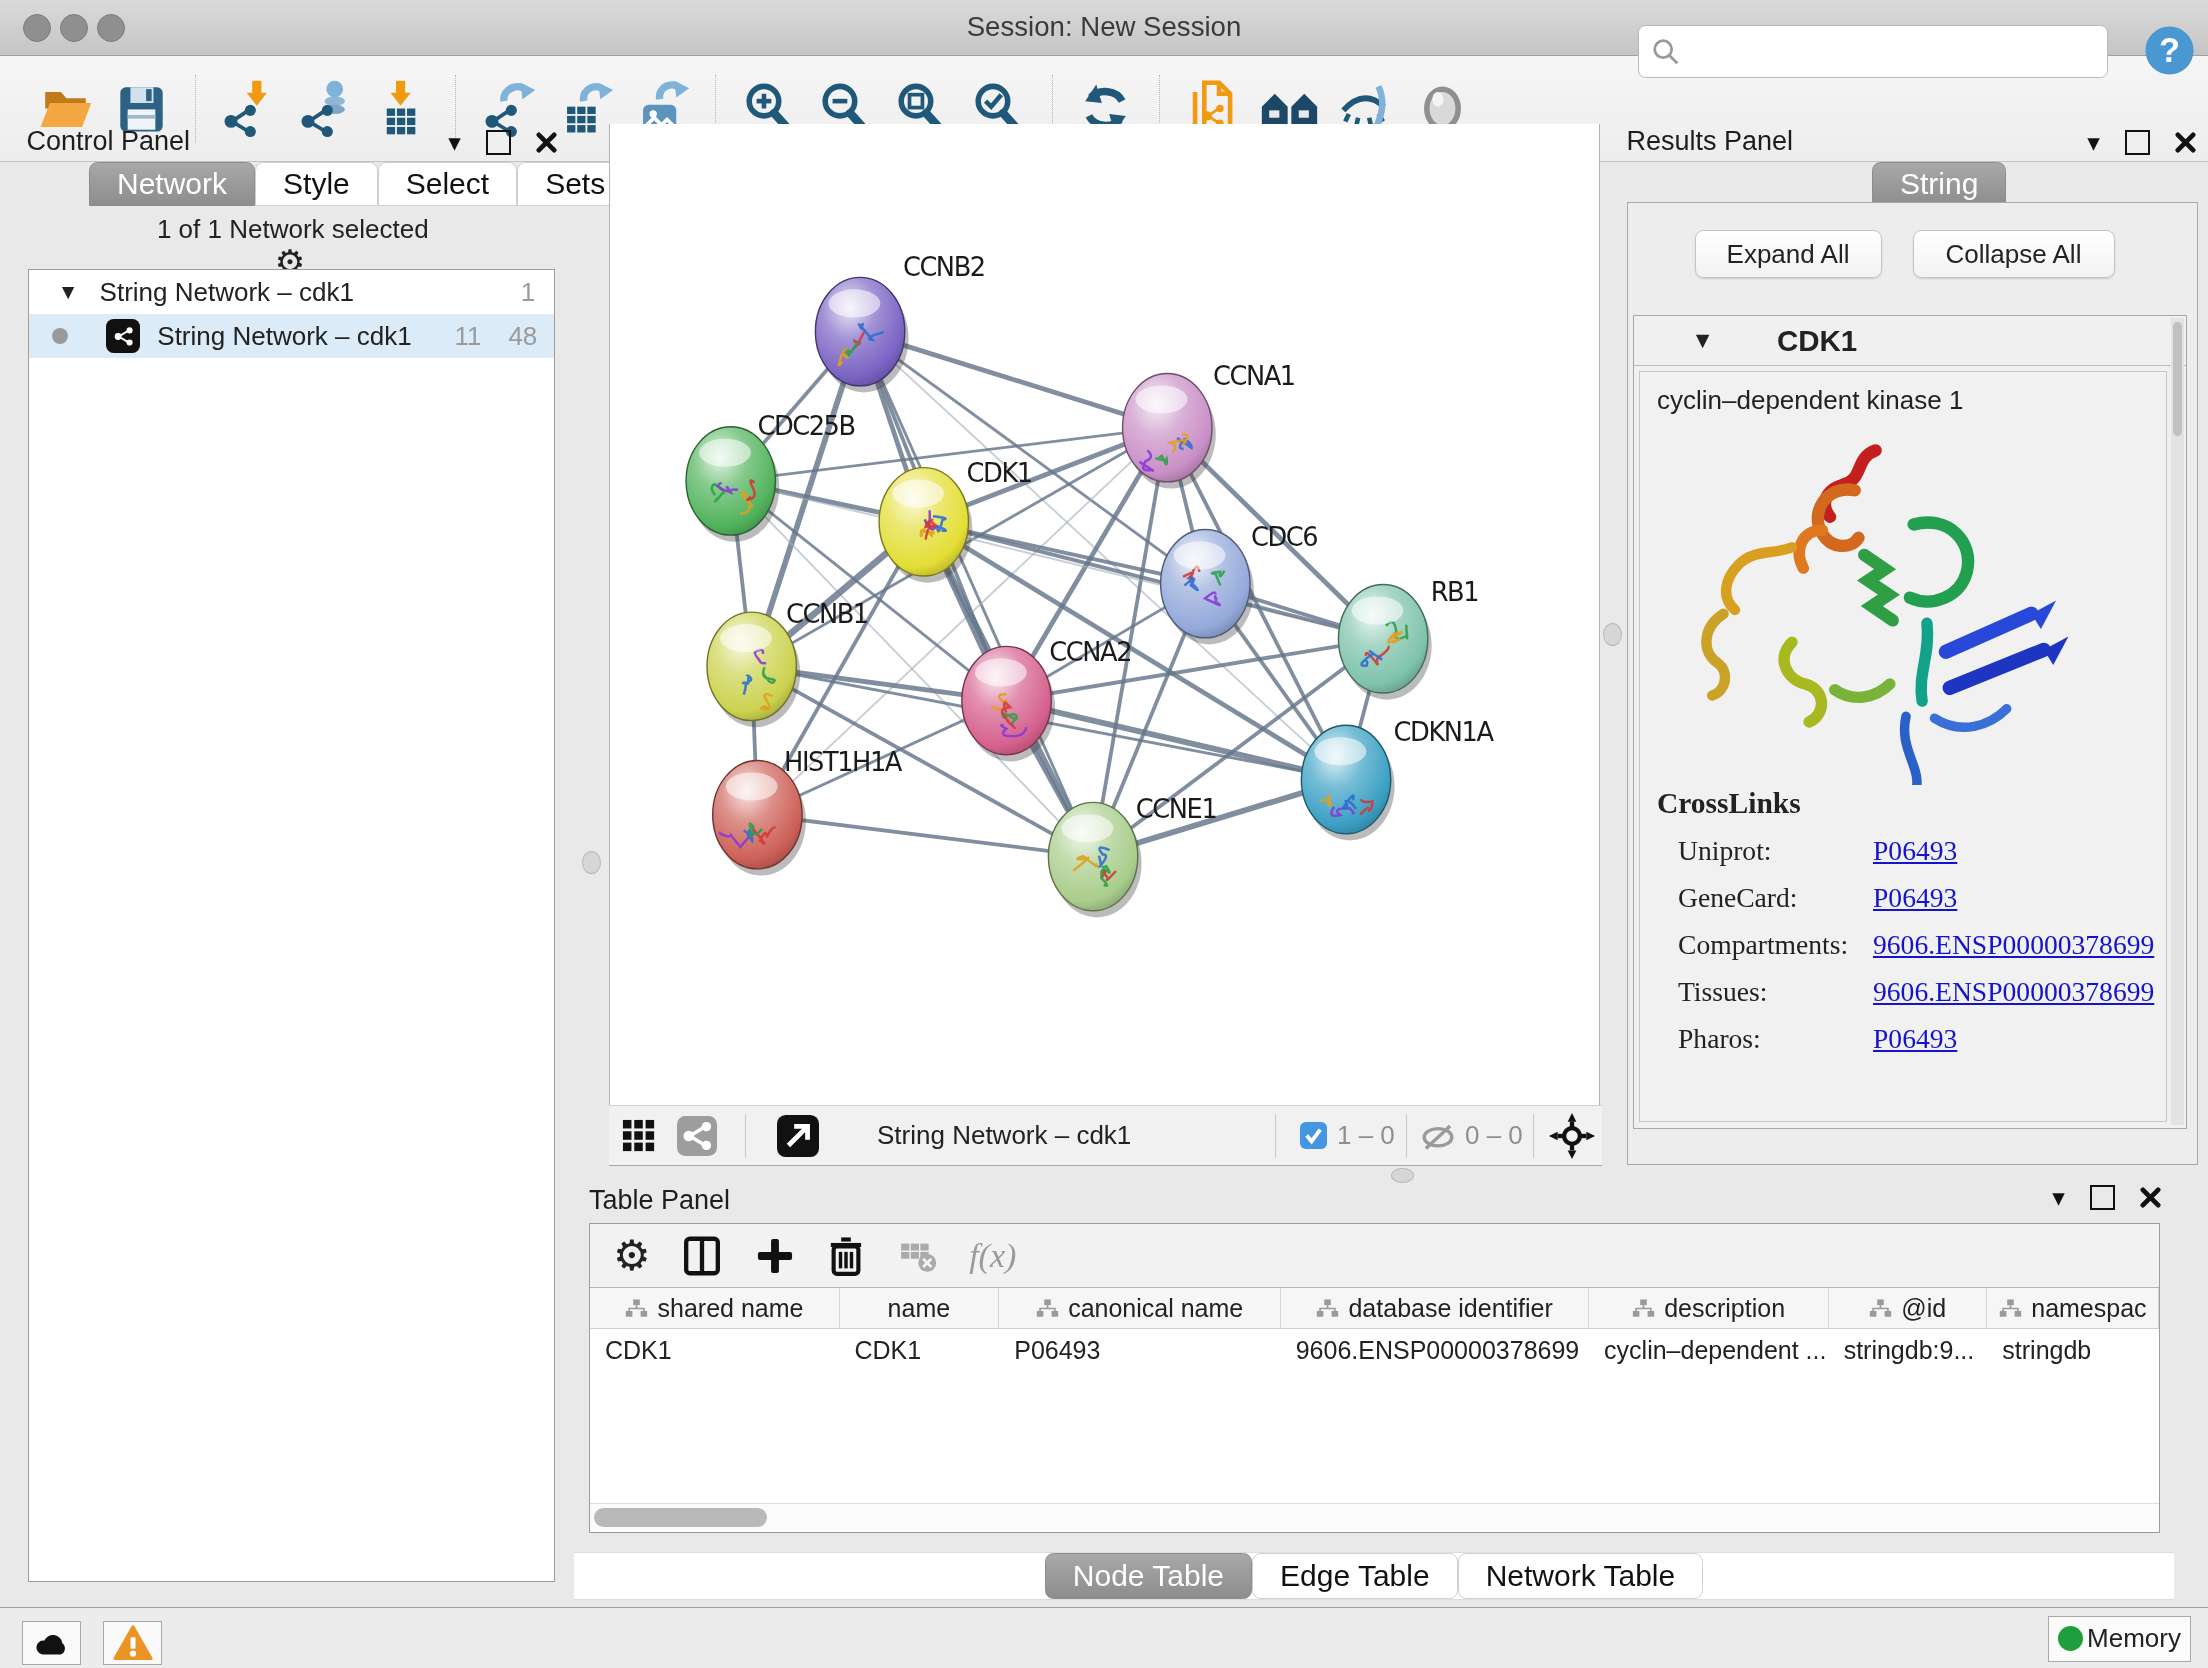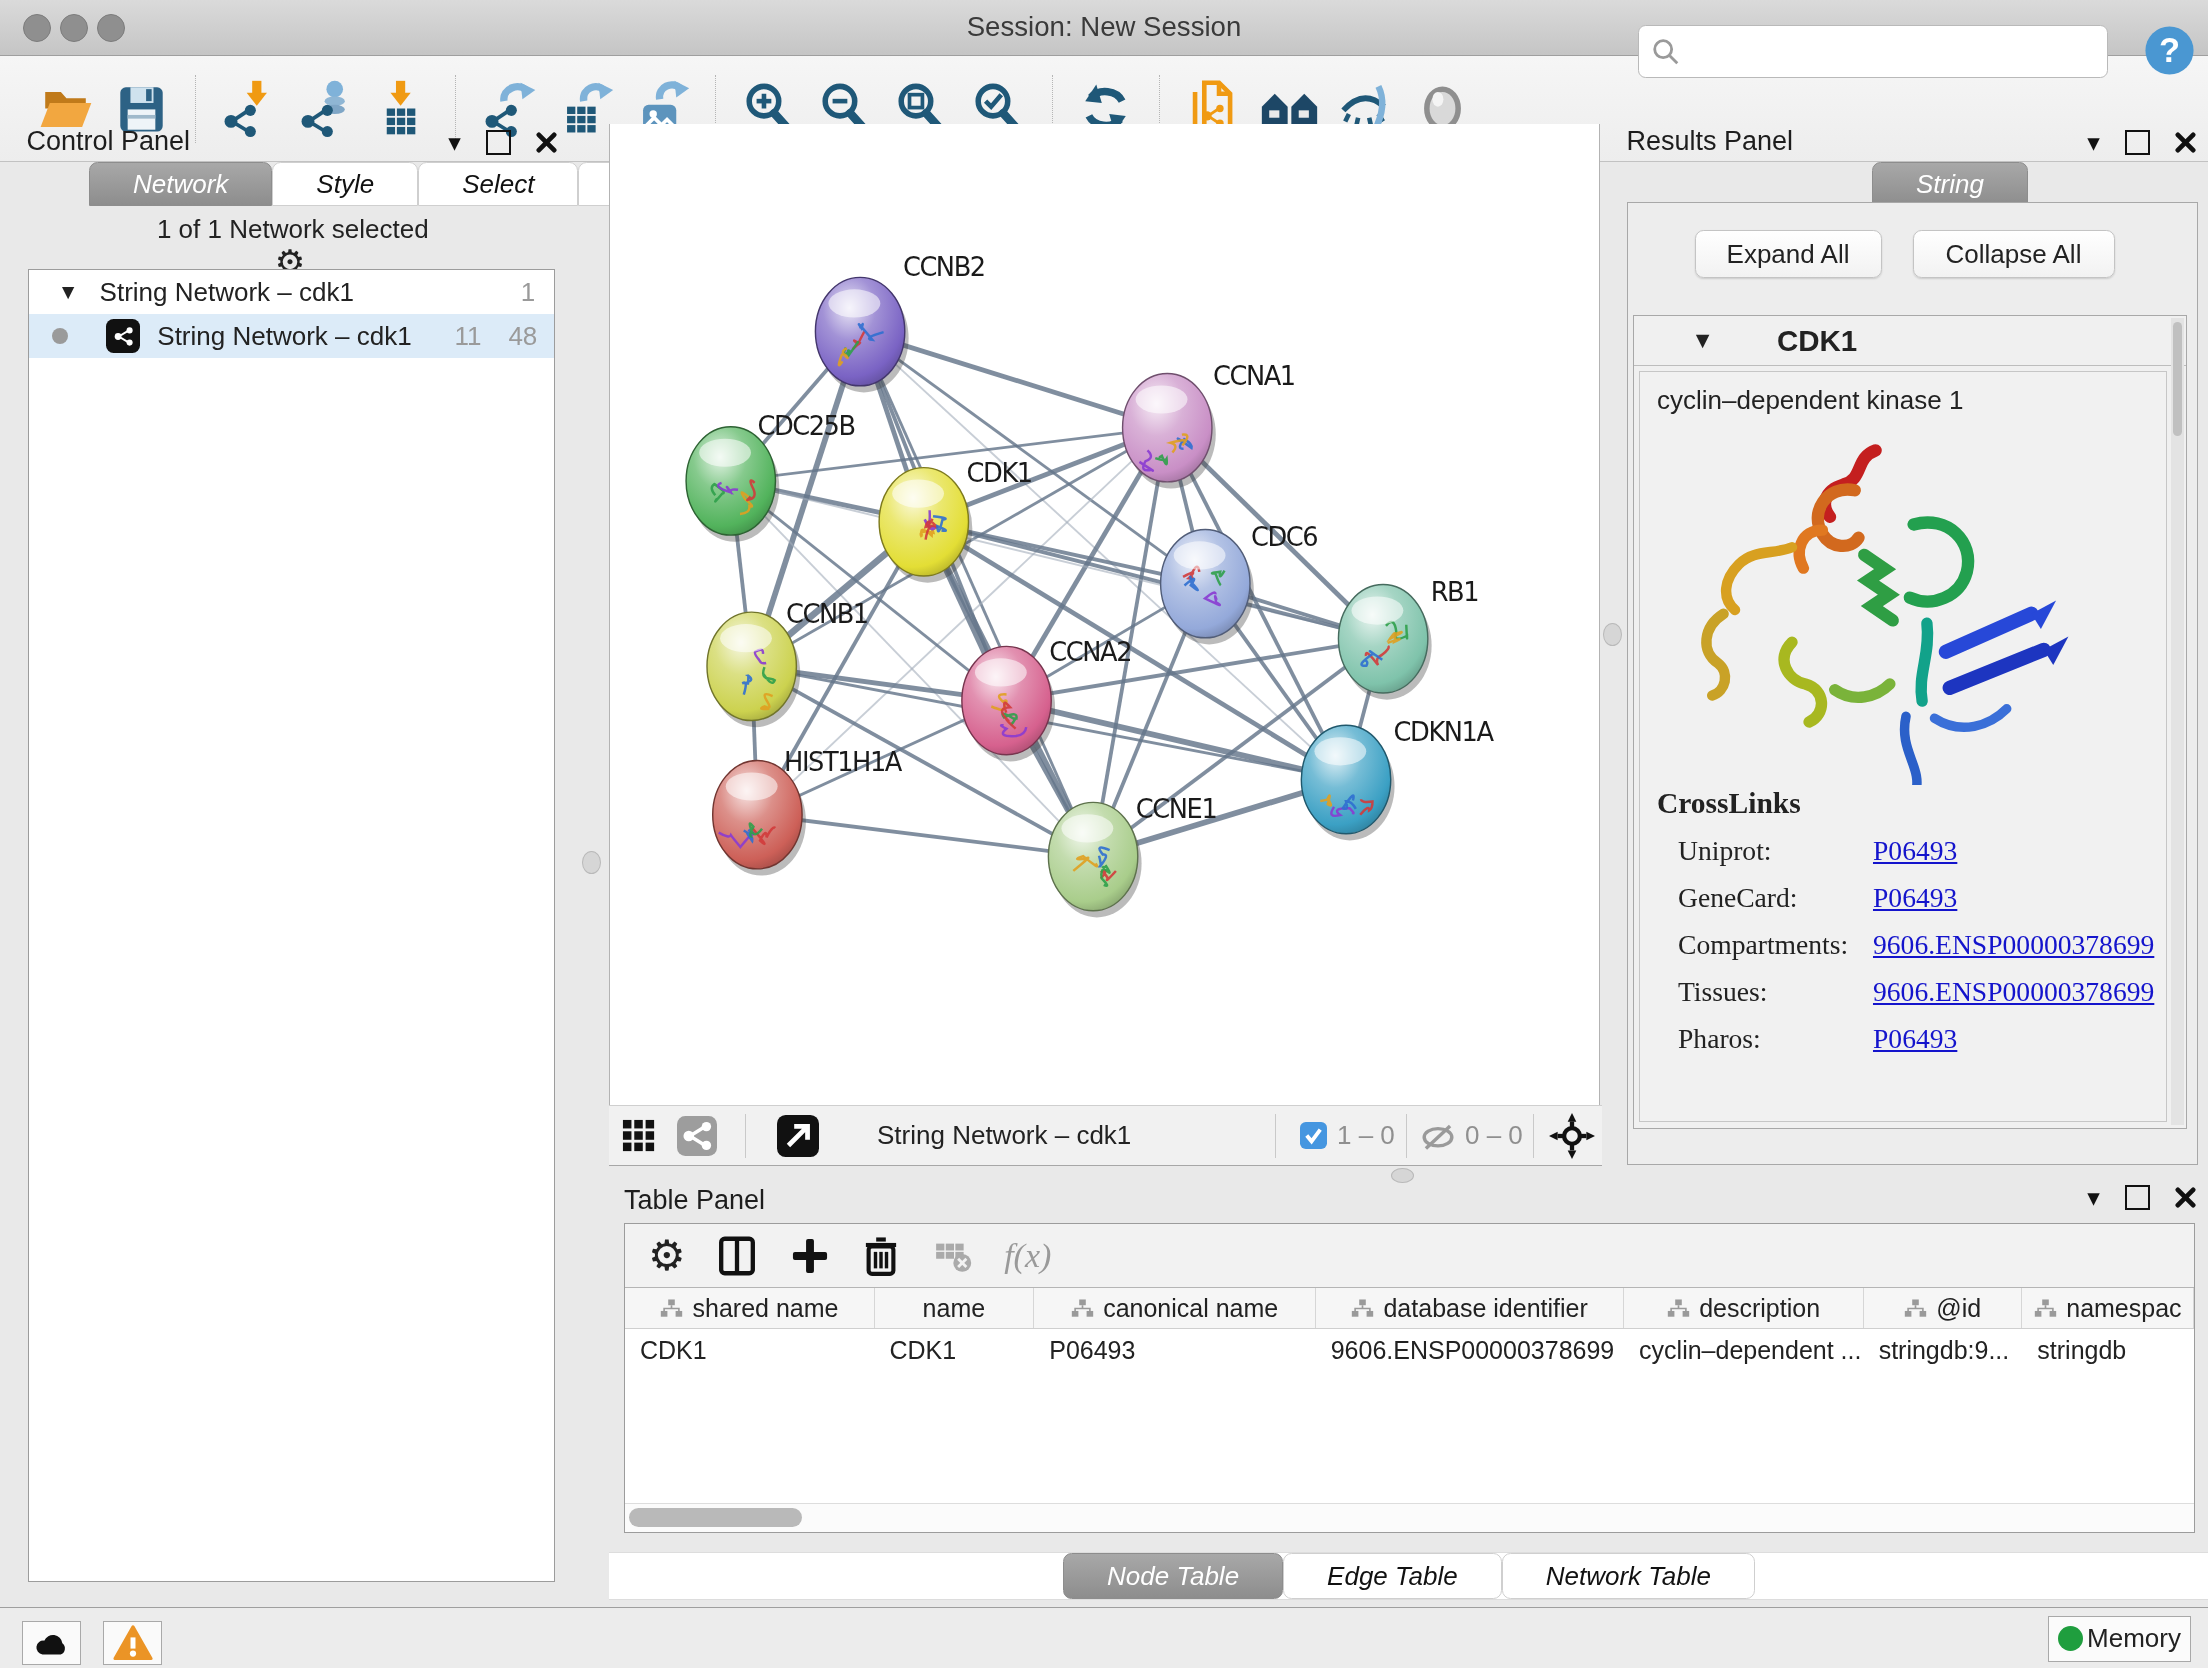--- a/index.html
+++ b/index.html
@@ -23,21 +23,21 @@
   #search-box{position:absolute;left:1638px;top:25px;width:470px;height:53px;background:#fff;
     border:1.9px solid #b9b9b9;border-radius:7.6px;display:flex;align-items:center;padding-left:11.4px;box-sizing:border-box;}
   #help-btn{position:absolute;left:2142px;top:23px;}
 
   
   .panel-title{font-size:27px;color:#1d1d1d;}
   .pc-btns{position:absolute;top:5.7px;right:13.3px;display:flex;align-items:center;gap:25px;}
   .tri-down{font-size:25px;color:#111;line-height:1;}
   .sq{width:21px;height:21px;border:2.9px solid #111;display:inline-block;}
   .tab{height:42px;border:1px solid #cfcfcf;background:#fff;border-radius:8.6px 8.6px 0 0;
-       font-size:26px;display:flex;align-items:center;justify-content:center;padding:0 43px;color:#111;font-style:italic;}
+       font-size:30px;display:flex;align-items:center;justify-content:center;padding:0 27px;color:#111;}
   .tab.active{background:linear-gradient(#a8a8a8,#8d8d8d);color:#fff;border-color:#8d8d8d;}
 
   
   #control-panel{position:absolute;left:15px;top:124px;width:555px;height:1474px;}
   #cp-tabs{position:absolute;left:74px;top:38px;display:flex;}
   #cp-sub{position:absolute;left:13.3px;top:90px;width:529px;height:53px;display:flex;align-items:center;flex-direction:column;}
   #cp-sub .status{flex:1;text-align:center;font-size:26px;}
   #cp-list{position:absolute;left:13.3px;top:145px;width:525px;height:1311px;background:#fff;
     border:1.9px solid #9c9c9c;}
   .tree-row{height:44px;display:flex;align-items:center;font-size:26px;}
@@ -68,21 +68,21 @@
   #rp-desc{font-size:26px;padding:13.3px 0 0 17px;}
   #crosslinks{position:absolute;left:17px;top:415px;font-family:"Liberation Serif","DejaVu Serif",serif;}
   #crosslinks .hd{font-size:29.5px;font-weight:bold;}
   .cl-row{display:flex;margin-top:15px;font-size:27.6px;}
   .cl-row .lbl{width:195px;padding-left:21px;}
   .cl-row a{color:#1414cc;text-decoration:underline;}
   #rp-scroll{position:absolute;right:1.9px;top:1.9px;width:13.3px;height:807px;background:#e3e3e3;}
   #rp-thumb{position:absolute;left:1.9px;top:3.8px;width:9.5px;height:114px;background:#c0c0c0;border-radius:4.8px;}
 
   
-  #table-panel{position:absolute;left:609px;top:1179px;width:1600px;height:418px;text-align:center;}
+  #table-panel{position:absolute;left:574px;top:1179px;width:1600px;height:418px;text-align:center;}
   #tp-box{position:absolute;left:15px;top:44px;width:1569px;height:308px;border:1.9px solid #9c9c9c;background:#f2f2f2;}
   #tp-toolbar{height:63px;display:flex;align-items:center;padding-left:23px;gap:28.5px;}
   #tp-table{position:absolute;left:0;top:63px;right:0;bottom:28.5px;background:#fff;border-top:1px solid #b5b5b5;}
   .thead{display:flex;height:40px;background:#f6f6f6;border-bottom:1.9px solid #cfcfcf;}
   .th{display:flex;align-items:center;justify-content:center;gap:9.5px;font-size:25px;
       border-right:1px solid #d6d6d6;box-sizing:border-box;overflow:hidden;white-space:nowrap;}
   .trow{display:flex;height:42px;}
   .td{font-size:25px;display:flex;align-items:center;padding-left:15px;box-sizing:border-box;
       overflow:hidden;white-space:nowrap;}
   #tp-hscroll{position:absolute;left:0;bottom:0;right:0;height:28.5px;background:#fbfbfb;border-top:1px solid #ddd;}

